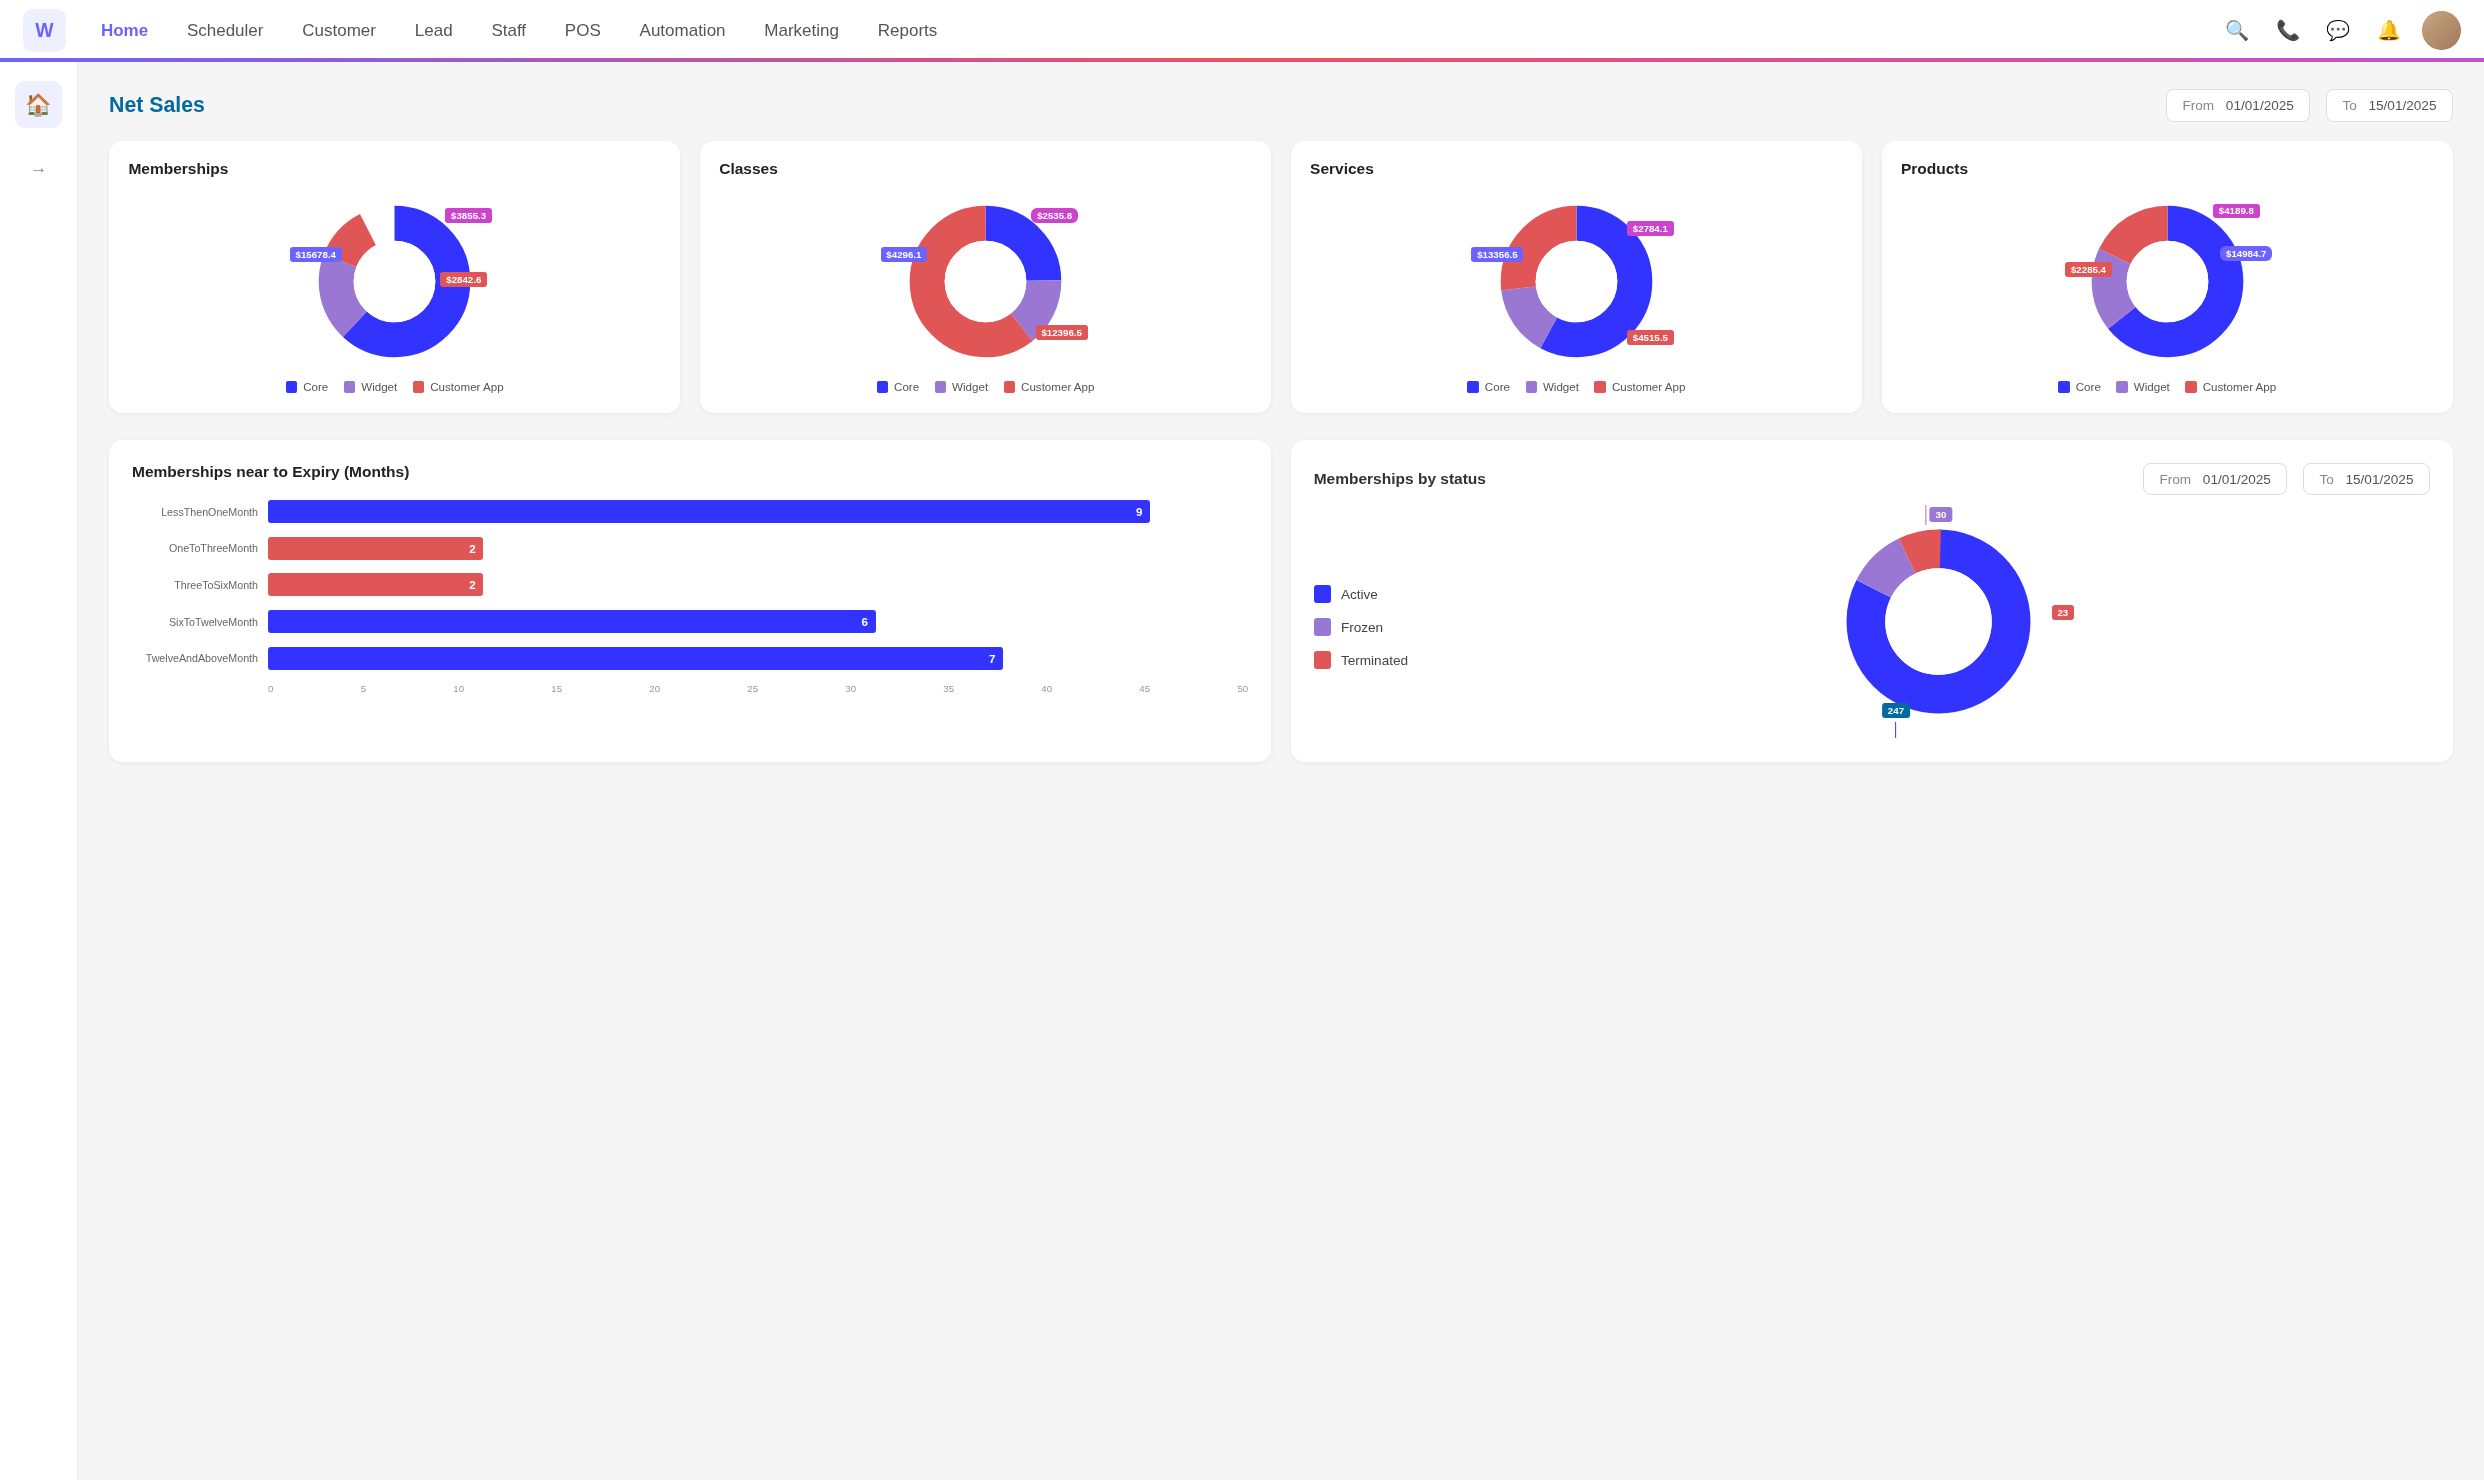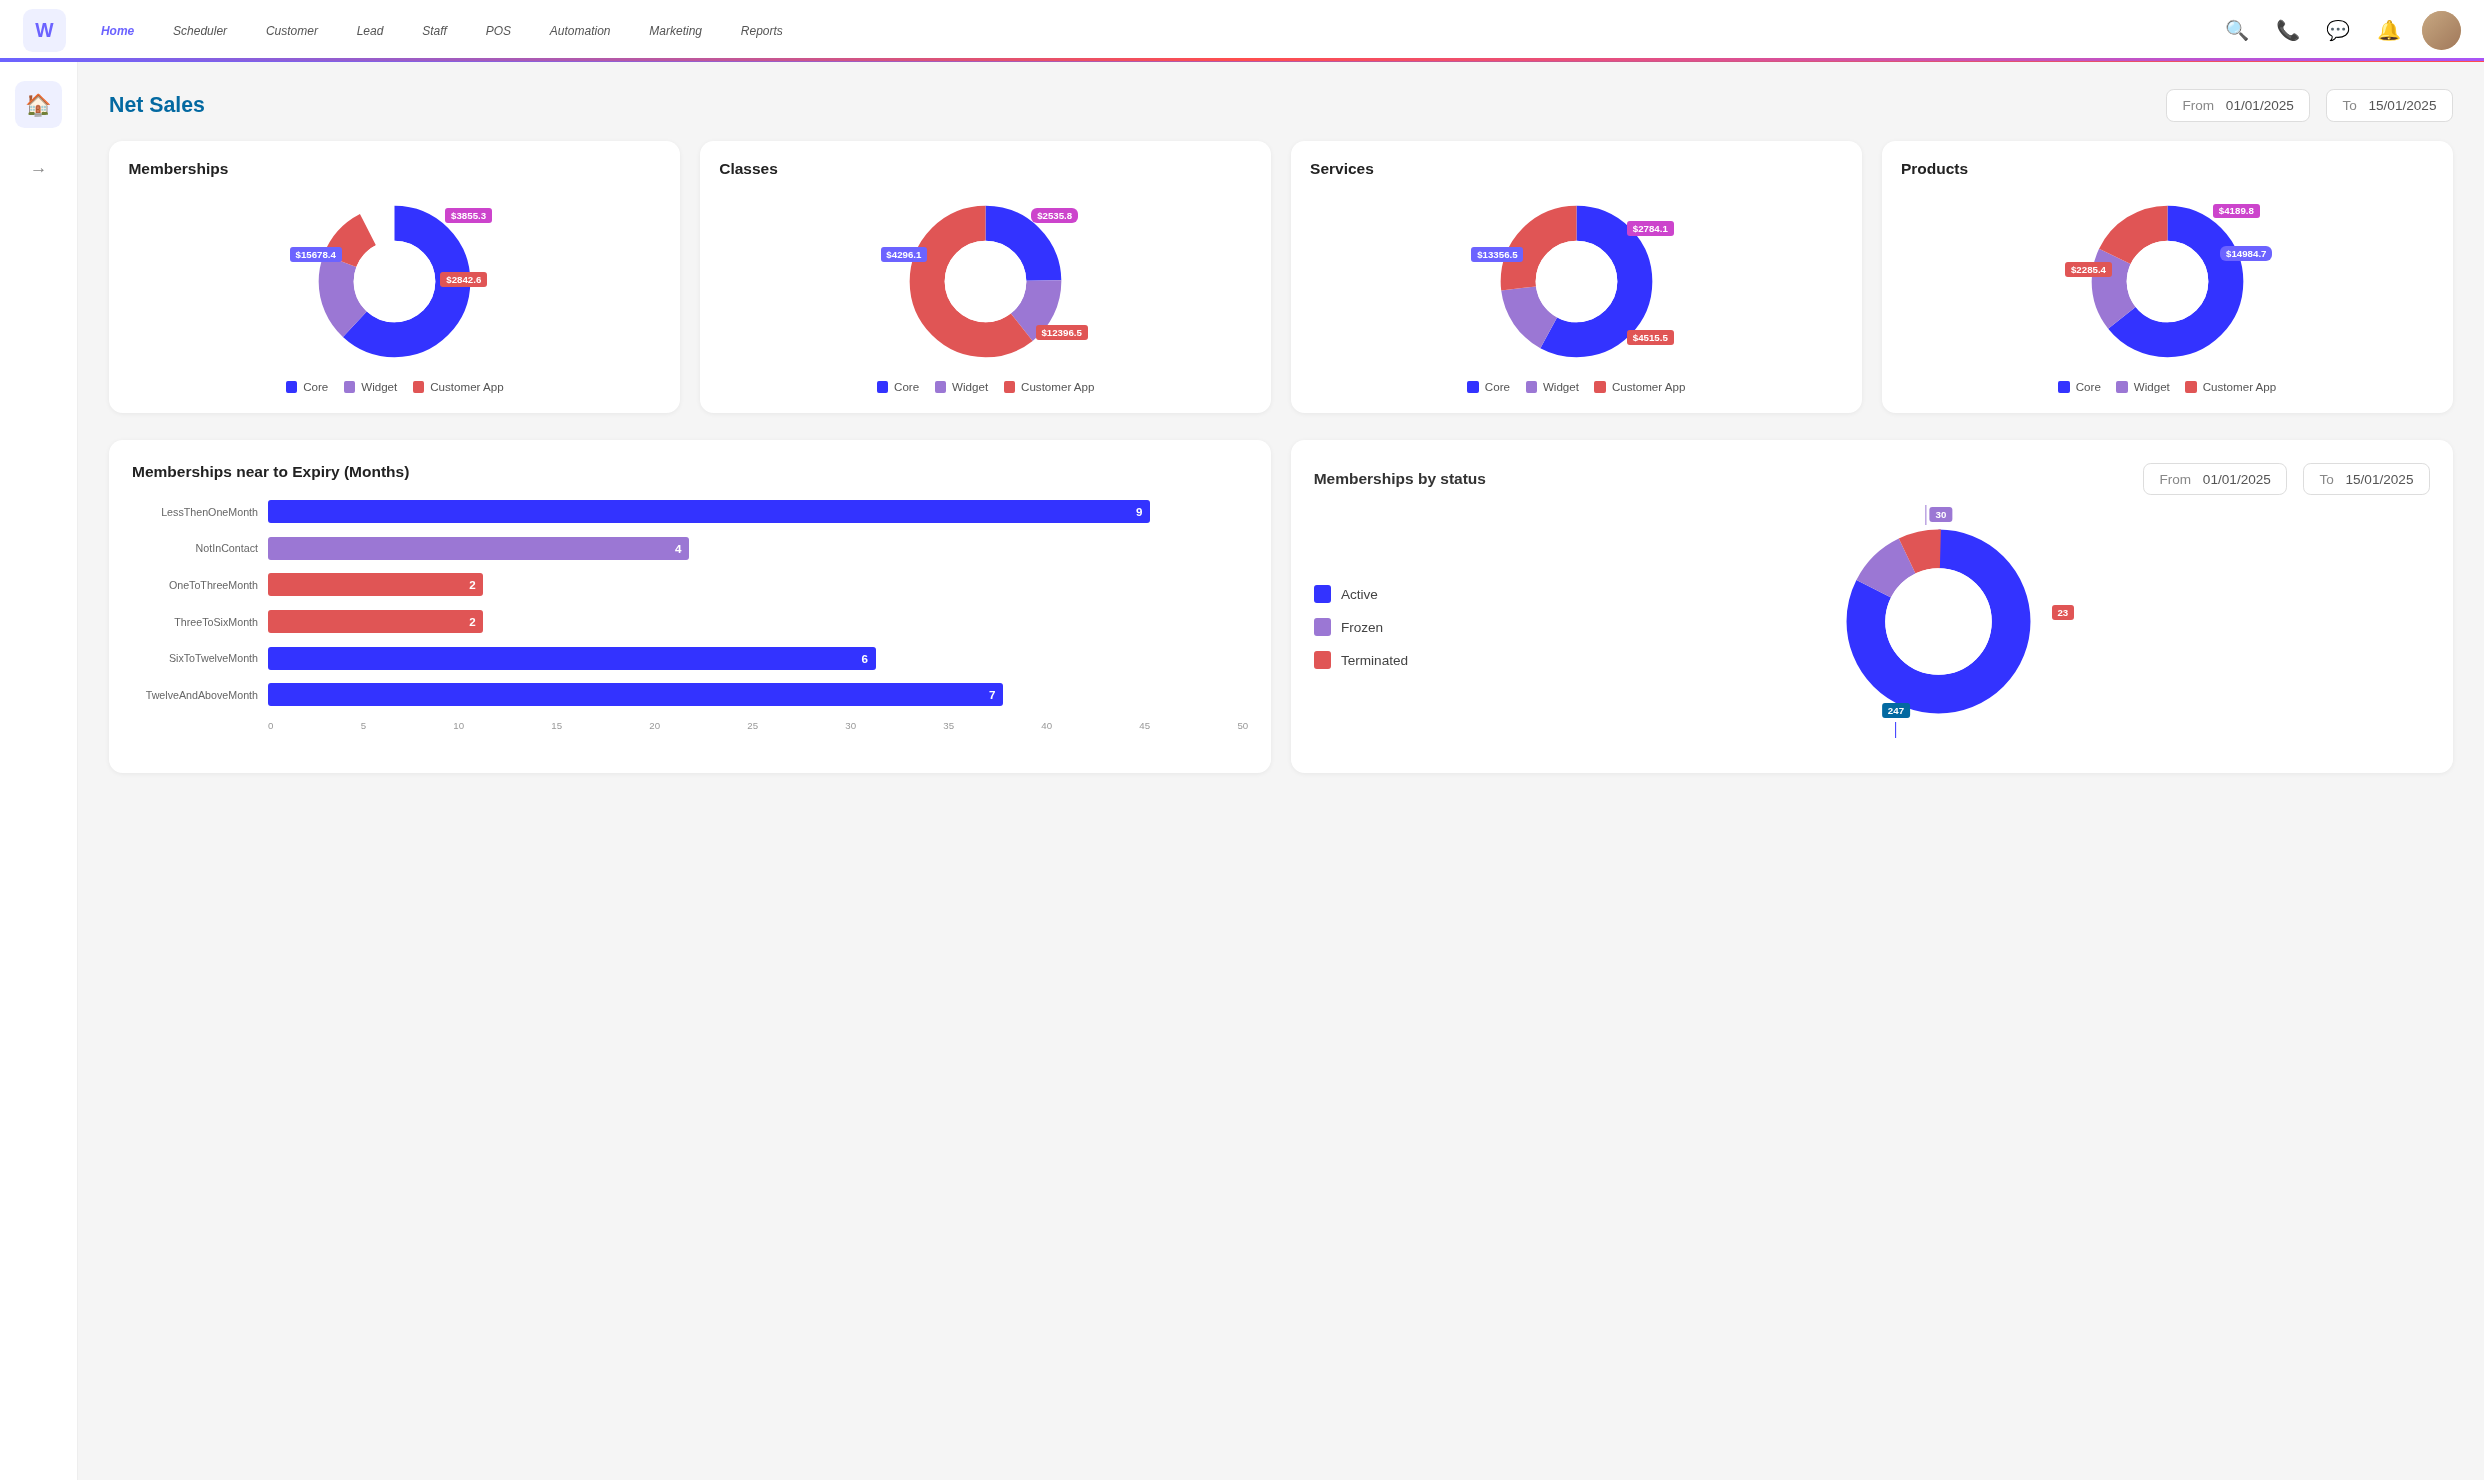--- a/index.html
+++ b/index.html
@@ -28,26 +28,25 @@
       width: 43px; height: 43px;
       background: #eef0ff;
       border-radius: 9.7px;
       display: flex; align-items: center; justify-content: center;
       margin-right: 19.4px;
       font-weight: 900; font-size: 19.4px; color: #6c63ff;
     }
     .nav-links { display: flex; align-items: center; gap: 7.8px; flex: 1; }
     .nav-link {
       padding: 7.8px 15.5px;
-      font-size: 12px;
+      font-size: 17px;
       color: #555;
       cursor: pointer;
       border-radius: 5.8px;
       white-space: nowrap;
-      font-style: italic;
     }
     .nav-link.active { color: #6c63ff; font-weight: 700; }
     .nav-actions { display: flex; align-items: center; gap: 15.5px; }
     .nav-icon { width: 35px; height: 35px; display: flex; align-items: center; justify-content: center; cursor: pointer; font-size: 19.4px; color: #555; }
     .avatar { width: 39px; height: 39px; border-radius: 50%; background: #c8a882; overflow: hidden; cursor: pointer; }
     .avatar-img {
       width: 100%; height: 100%;
       background: linear-gradient(135deg, #c8a882 0%, #a0785a 100%);
       border-radius: 50%;
     }
@@ -350,28 +349,20 @@
 
           <div class="bar-row">
             <div class="bar-label">LessThenOneMonth</div>
             <div class="bar-track">
               <div class="bar-fill" style="width:90%;background:#3333ff;">
                 <span class="bar-value">9</span>
               </div>
             </div>
           </div>
 
-          <div class="bar-row">
-            <div class="bar-label">NotInContact</div>
-            <div class="bar-track">
-              <div class="bar-fill" style="width:43%;background:#9b77d4;">
-                <span class="bar-value">4</span>
-              </div>
-            </div>
-          </div>
 
           <div class="bar-row">
             <div class="bar-label">OneToThreeMonth</div>
             <div class="bar-track">
               <div class="bar-fill" style="width:22%;background:#e05555;">
                 <span class="bar-value">2</span>
               </div>
             </div>
           </div>
 

